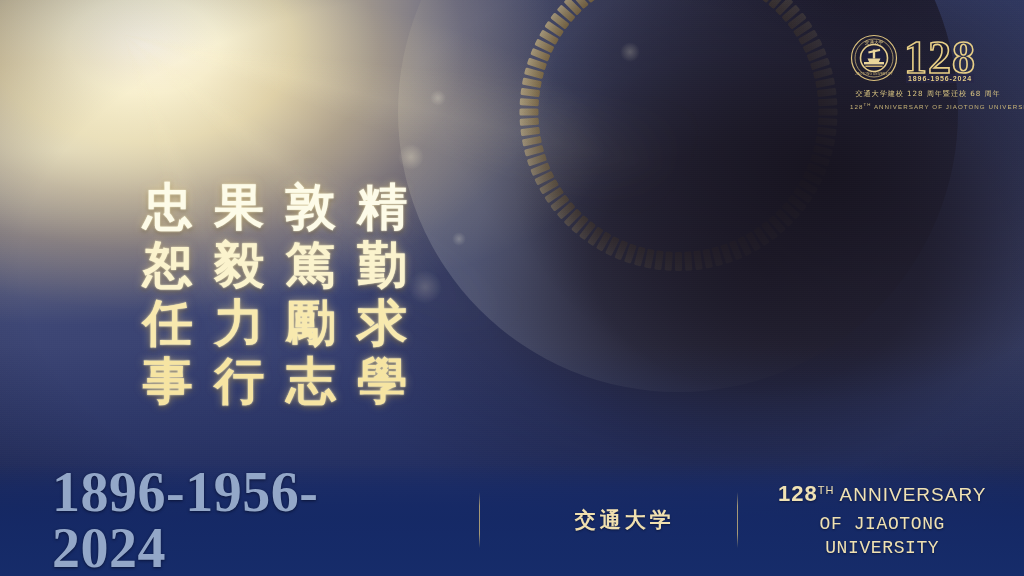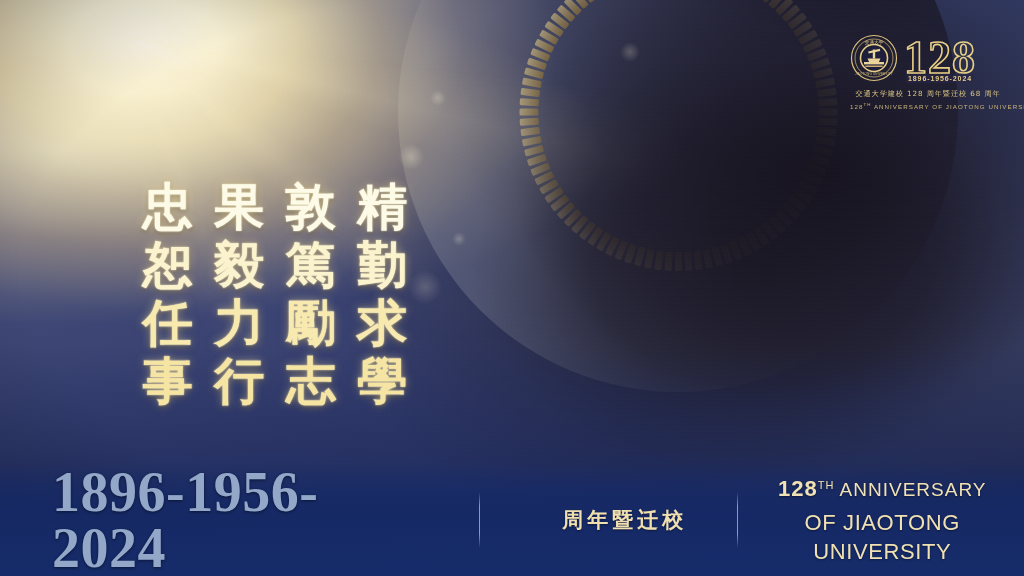--- a/index.html
+++ b/index.html
@@ -293,22 +293,22 @@
   }
   .en-line1 {
     font-family:Liberation Sans, sans-serif;
     font-size:19px; letter-spacing:1px; color:#f0e2b4;
     text-shadow:0 1px 2px rgba(8,14,40,.6);
   }
   .en-line1 b { font-weight:700; font-size:22px; }
   .en-line1 sup { font-size:11px; }
   .en-line2 {
     margin-top:5px;
-    font-family:Liberation Sans, sans-serif;
-    font-size:22px; letter-spacing:.6px; color:#efe1b2;
+    font-family:Liberation Mono, monospace;
+    font-size:18px; letter-spacing:.6px; color:#efe1b2;
     text-shadow:0 1px 2px rgba(8,14,40,.6);
   }
 </style>
 </head>
 <body>
 
 <div id="poster">
 
   <div class="bg-layer bg-base"></div>
   <div class="bg-layer bg-right"></div>
@@ -511,21 +511,21 @@
       <span>ANNIVERSARY OF JIAOTONG UNIVERSITY</span>
     </div>
   </div>
 
   <div id="bottombar">
     <div class="years">1896-1956-2024</div>
 
     <div class="vdiv d1"></div>
 
     <div class="blk cn">
-      <div class="cn-title">周年暨迁校</div>
+      <div class="cn-title">交通大学</div>
     </div>
 
     <div class="vdiv d2"></div>
 
     <div class="blk en">
       <div class="en-line1">
         <b>128</b><sup>TH</sup>
         <span>ANNIVERSARY</span>
       </div>
       <div class="en-line2">OF JIAOTONG UNIVERSITY</div>

